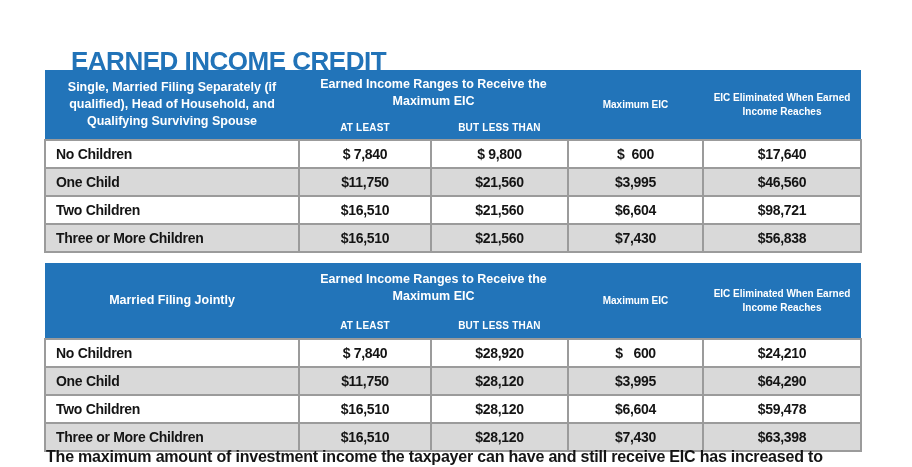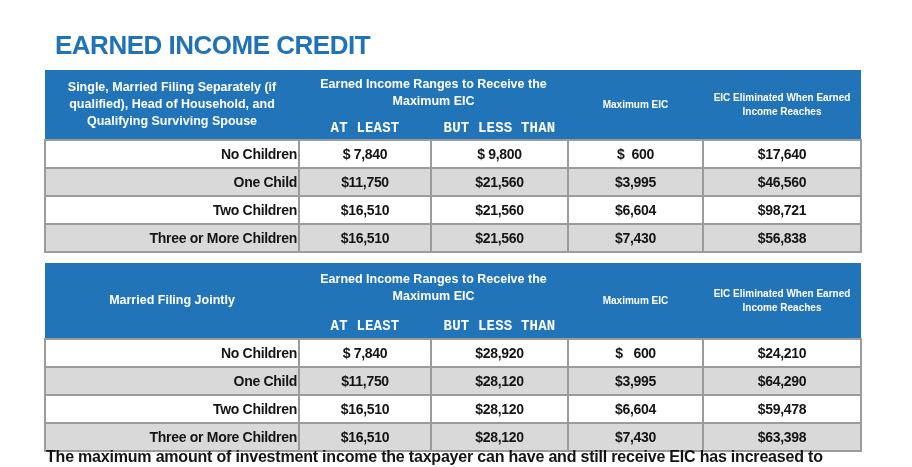--- a/index.html
+++ b/index.html
@@ -4,21 +4,21 @@
 <style>
   html,body{margin:0;padding:0;background:#ffffff;}
   body{
     width:912px;height:467px;overflow:hidden;position:relative;
     font-family:"Liberation Sans",sans-serif;
     -webkit-font-smoothing:antialiased;
   }
   .page{position:absolute;inset:0;background:#fff;}
 
   .title{
-    position:absolute;left:55px;top:30px;margin:0;
+    position:absolute;left:55px;top:30px;margin:16px;
     font-size:26px;font-weight:bold;letter-spacing:-0.5px;
     color:var(--title-blue,#2173B8);
   }
 
   table.eic{
     position:absolute;left:44px;width:816px;
     border-collapse:collapse;table-layout:fixed;
     font-family:"Liberation Sans",sans-serif;
   }
   #table1{top:70px;}
@@ -27,36 +27,36 @@
   table.eic thead th{
     background:var(--header-blue,#2274B9);
     color:#ffffff;font-weight:600;text-align:center;vertical-align:middle;
     padding:2px 8px;border:none;
   }
   th.group-hd{font-size:12.5px;line-height:1.38;}
   th.ranges-hd{font-size:12.5px;line-height:1.38;vertical-align:bottom;padding-bottom:0;}
   th.single-hd{font-size:10px;line-height:1.38;}
   th.wdiv{border-left:2px solid #ffffff;}
   th.sub-hd{
-    font-size:14px;font-weight:bold;letter-spacing:0.2px;
-    vertical-align:middle;padding-bottom:8px;padding-top:0;font-family:Liberation Mono, monospace;
+    font-size:10px;font-weight:bold;letter-spacing:0.2px;
+    vertical-align:middle;padding-bottom:8px;padding-top:0;
   }
   #table1 tr.hd-main{height:46px;padding-left:48px;}
   #table1 tr.hd-sub{height:24px;}
   #table2 tr.hd-main{height:50px;}
   #table2 tr.hd-sub{height:26px;}
 
   table.eic tbody td{
     border:2px solid var(--border-gray,#9B9B9B);
     height:24px;
     font-size:14px;font-weight:600;letter-spacing:-0.3px;color:#141414;
     vertical-align:middle;background:#ffffff;
   }
   table.eic tbody tr.alt td{background:var(--row-alt-gray,#D9D9D9);}
-  td.lbl{text-align:right;padding-left:24px;}
+  td.lbl{text-align:left;padding-left:10px;}
   td.amt{text-align:center;white-space:pre;}
 
   .footnote{
     position:absolute;left:46px;top:448px;margin:0;width:820px;
     font-size:16px;font-weight:bold;letter-spacing:-0.2px;color:#141414;
   }
 </style>
 </head>
 <body>
 

